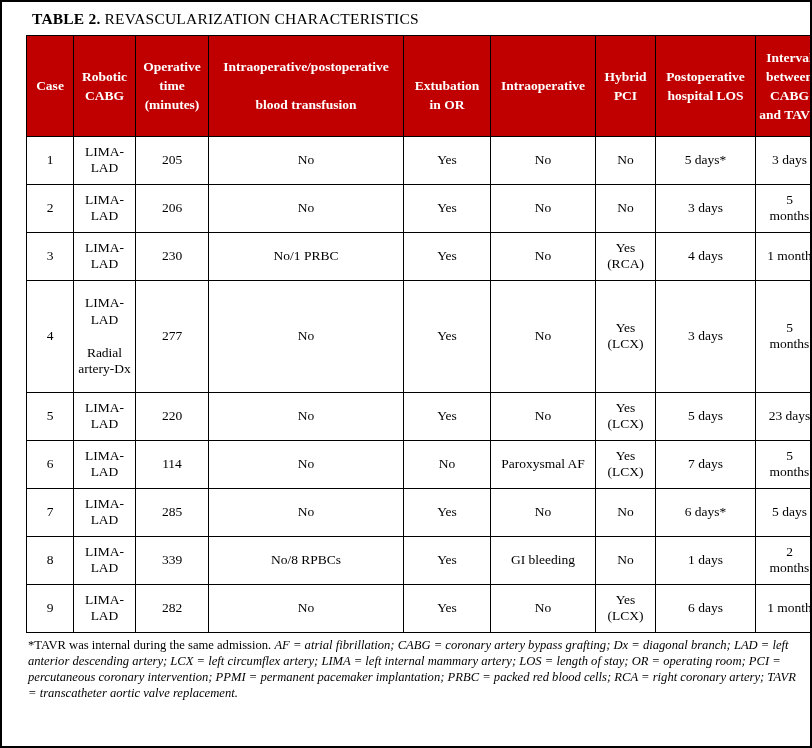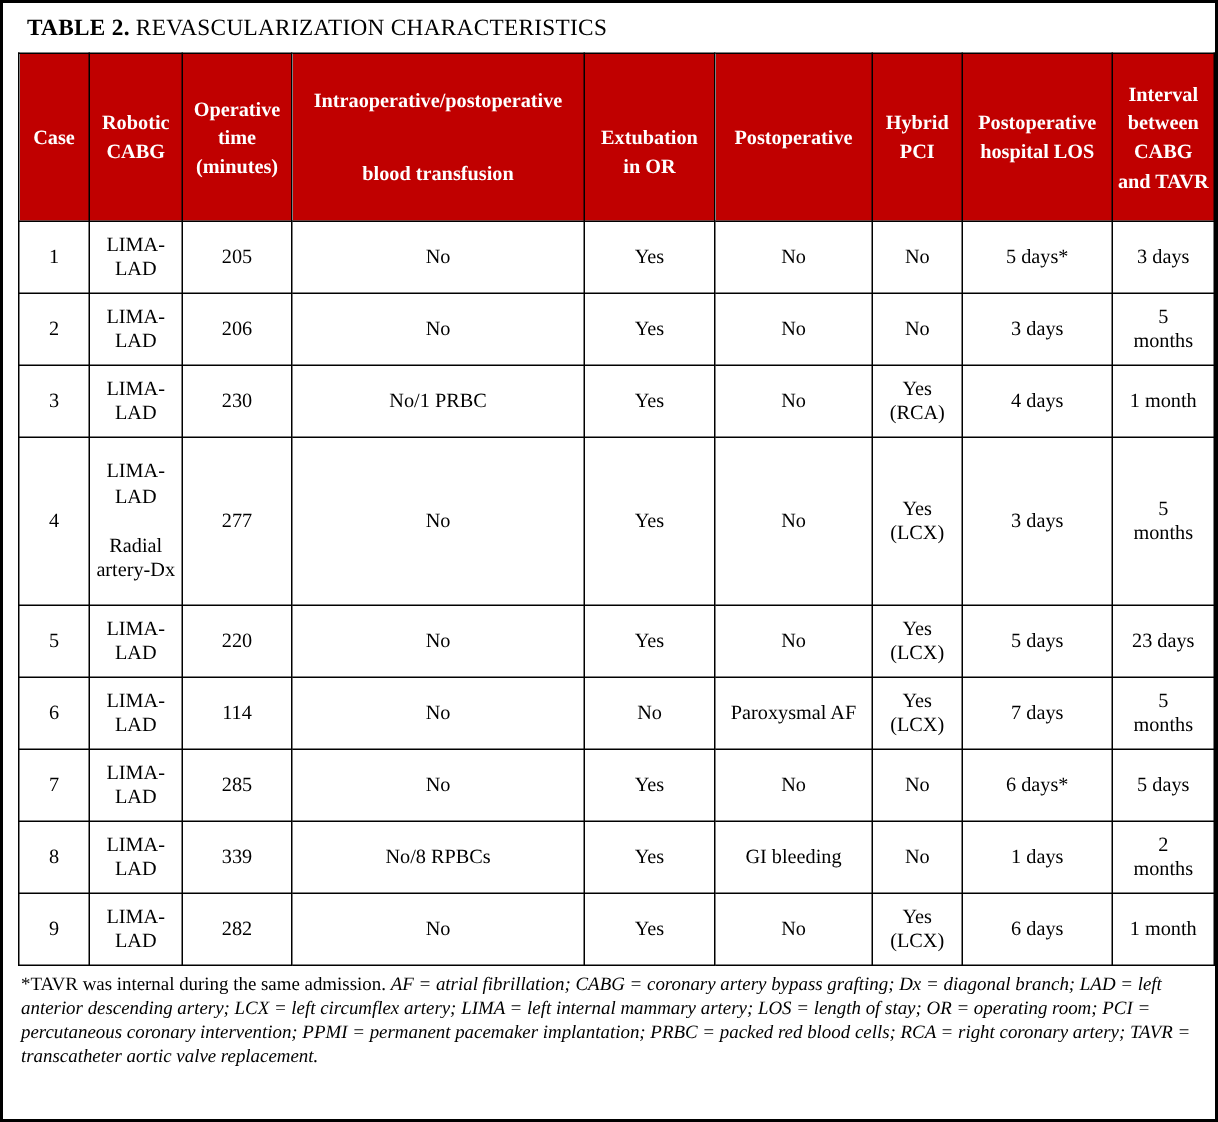--- a/index.html
+++ b/index.html
@@ -10,21 +10,21 @@
     height: 748px;
     font-family: "Liberation Serif", serif;
     color: #000000;
   }
   .frame {
     position: absolute;
     top: 0; left: 0;
     width: 812px; height: 748px;
     border: 2px solid #000000;
     box-sizing: border-box;
-    padding: 7px 5px 0 8px;
+    padding: 7px 5px 0 22px;
     overflow: hidden;
   }
   .title {
     font-size: 15.5px;
     margin: 1px 0 7px 8px;
     letter-spacing: 0.2px;
     white-space: nowrap;
   }
   .title .title-label { font-weight: bold; }
   table.revasc {
@@ -50,21 +50,21 @@
     line-height: 1.42;
     height: 100px;
   }
   tbody td {
     font-size: 13.5px;
     line-height: 1.22;
     height: 48px;
   }
   tr.tall td { height: 112px; }
   .hdr-line { display: block; }
-  .hdr-gap { display: block; margin-top: 11px; }
+  .hdr-gap { display: block; }
   .wavy {
     text-decoration-style: wavy;
     text-decoration-thickness: 1px;
     text-underline-offset: 3px;
   }
   .footnote {
     margin: 4px 2px 0 4px;
     font-size: 12.6px;
     line-height: 1.28;
     text-align: left;
@@ -99,21 +99,21 @@
         <th>Robotic CABG</th>
         <th>Operative time (minutes)</th>
         <th>
           <span class="hdr-line">Intraoperative/postoperative</span>
           <span class="hdr-gap">blood transfusion</span>
         </th>
         <th>
           <span class="wavy">Extubation</span>
           <span>in OR</span>
         </th>
-        <th>Postoperative</th>
+        <th>Intraoperative</th>
         <th>Hybrid PCI</th>
         <th>Postoperative hospital LOS</th>
         <th>Interval between CABG and TAVR</th>
       </tr>
     </thead>
     <tbody>
       <tr>
         <td>1</td>
         <td>LIMA-LAD</td>
         <td>205</td>

